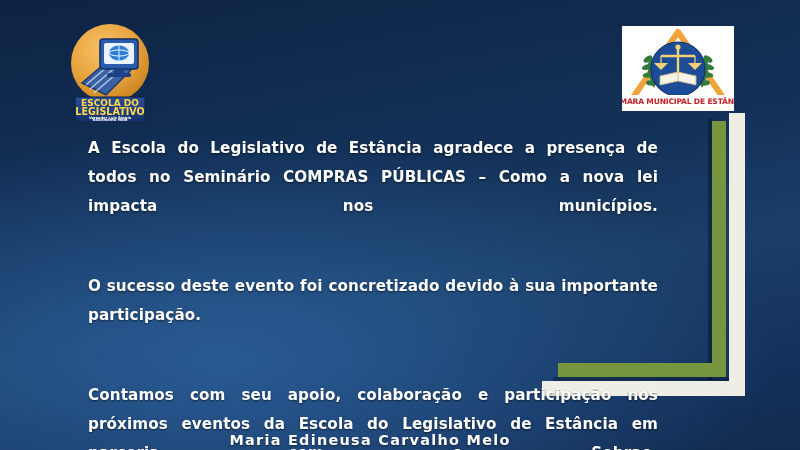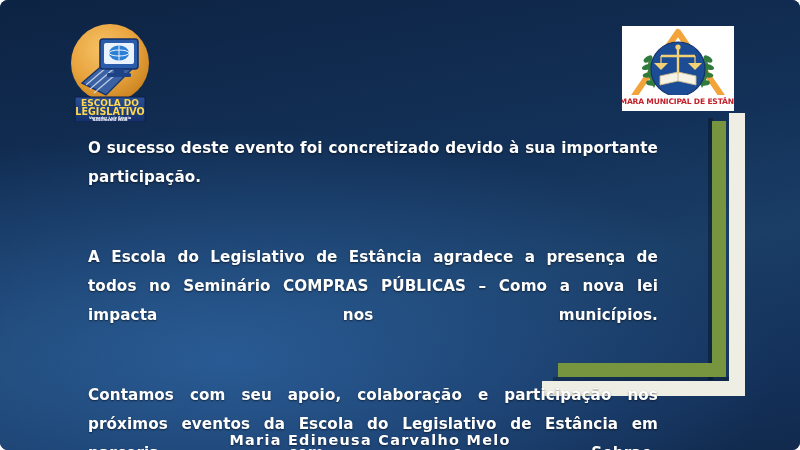--- a/index.html
+++ b/index.html
@@ -15,21 +15,20 @@
 
   #slide {
     position: relative;
     width: 800px;
     height: 450px;
     overflow: hidden;
     background:
       radial-gradient(ellipse 120% 90% at 30% 78%, #27548a 0%, rgba(39,84,138,0) 62%),
       linear-gradient(168deg, #0e2544 0%, #143258 38%, #1a3f68 64%, #14305a 86%, #102murky 100%);
     background-color: #143257;
-    border-radius: 8px;
   }
   
   #slide::before {
     content: "";
     position: absolute;
     inset: 0;
     background:
       radial-gradient(ellipse 115% 85% at 28% 80%, rgba(42,92,150,0.95) 0%, rgba(42,92,150,0) 60%),
       linear-gradient(170deg, #0d2343 0%, #133158 40%, #1a3e66 62%, #14315b 85%, #112a4d 100%);
   }
@@ -235,22 +234,22 @@
       <line x1="73" y1="30" x2="73" y2="37" stroke="#f5d173" stroke-width="1.2"></line>
       <path d="M32 37 L46 37 L39 44 Z" fill="#f5d173"></path>
       <path d="M66 37 L80 37 L73 44 Z" fill="#f5d173"></path>
 
       <rect x="4" y="69" width="104" height="11" fill="#ffffff"></rect>
       <text x="56" y="77.5" text-anchor="middle" font-family="DejaVu Sans, sans-serif" font-size="7.6" font-weight="bold" fill="#c4202a" letter-spacing="-0.2">CÂMARA MUNICIPAL DE ESTÂNCIA</text>
     </svg>
   </div>
 
   <div id="text-block">
+    <p class="para">A Escola do Legislativo de Estância agradece a presença de todos no Seminário COMPRAS PÚBLICAS – Como a nova lei impacta nos municípios.</p>
     <p class="para">O sucesso deste evento foi concretizado devido à sua importante participação.</p>
-    <p class="para">A Escola do Legislativo de Estância agradece a presença de todos no Seminário COMPRAS PÚBLICAS – Como a nova lei impacta nos municípios.</p>
     <p class="para">Contamos com seu apoio, colaboração e participação nos próximos eventos da Escola do Legislativo de Estância em parceria com o Sebrae.</p>
   </div>
 
   <div id="signature">
     <div class="sig-line sig-name">Maria Edineusa Carvalho Melo</div>
   </div>
 
 </div>
 
 </body></html>

